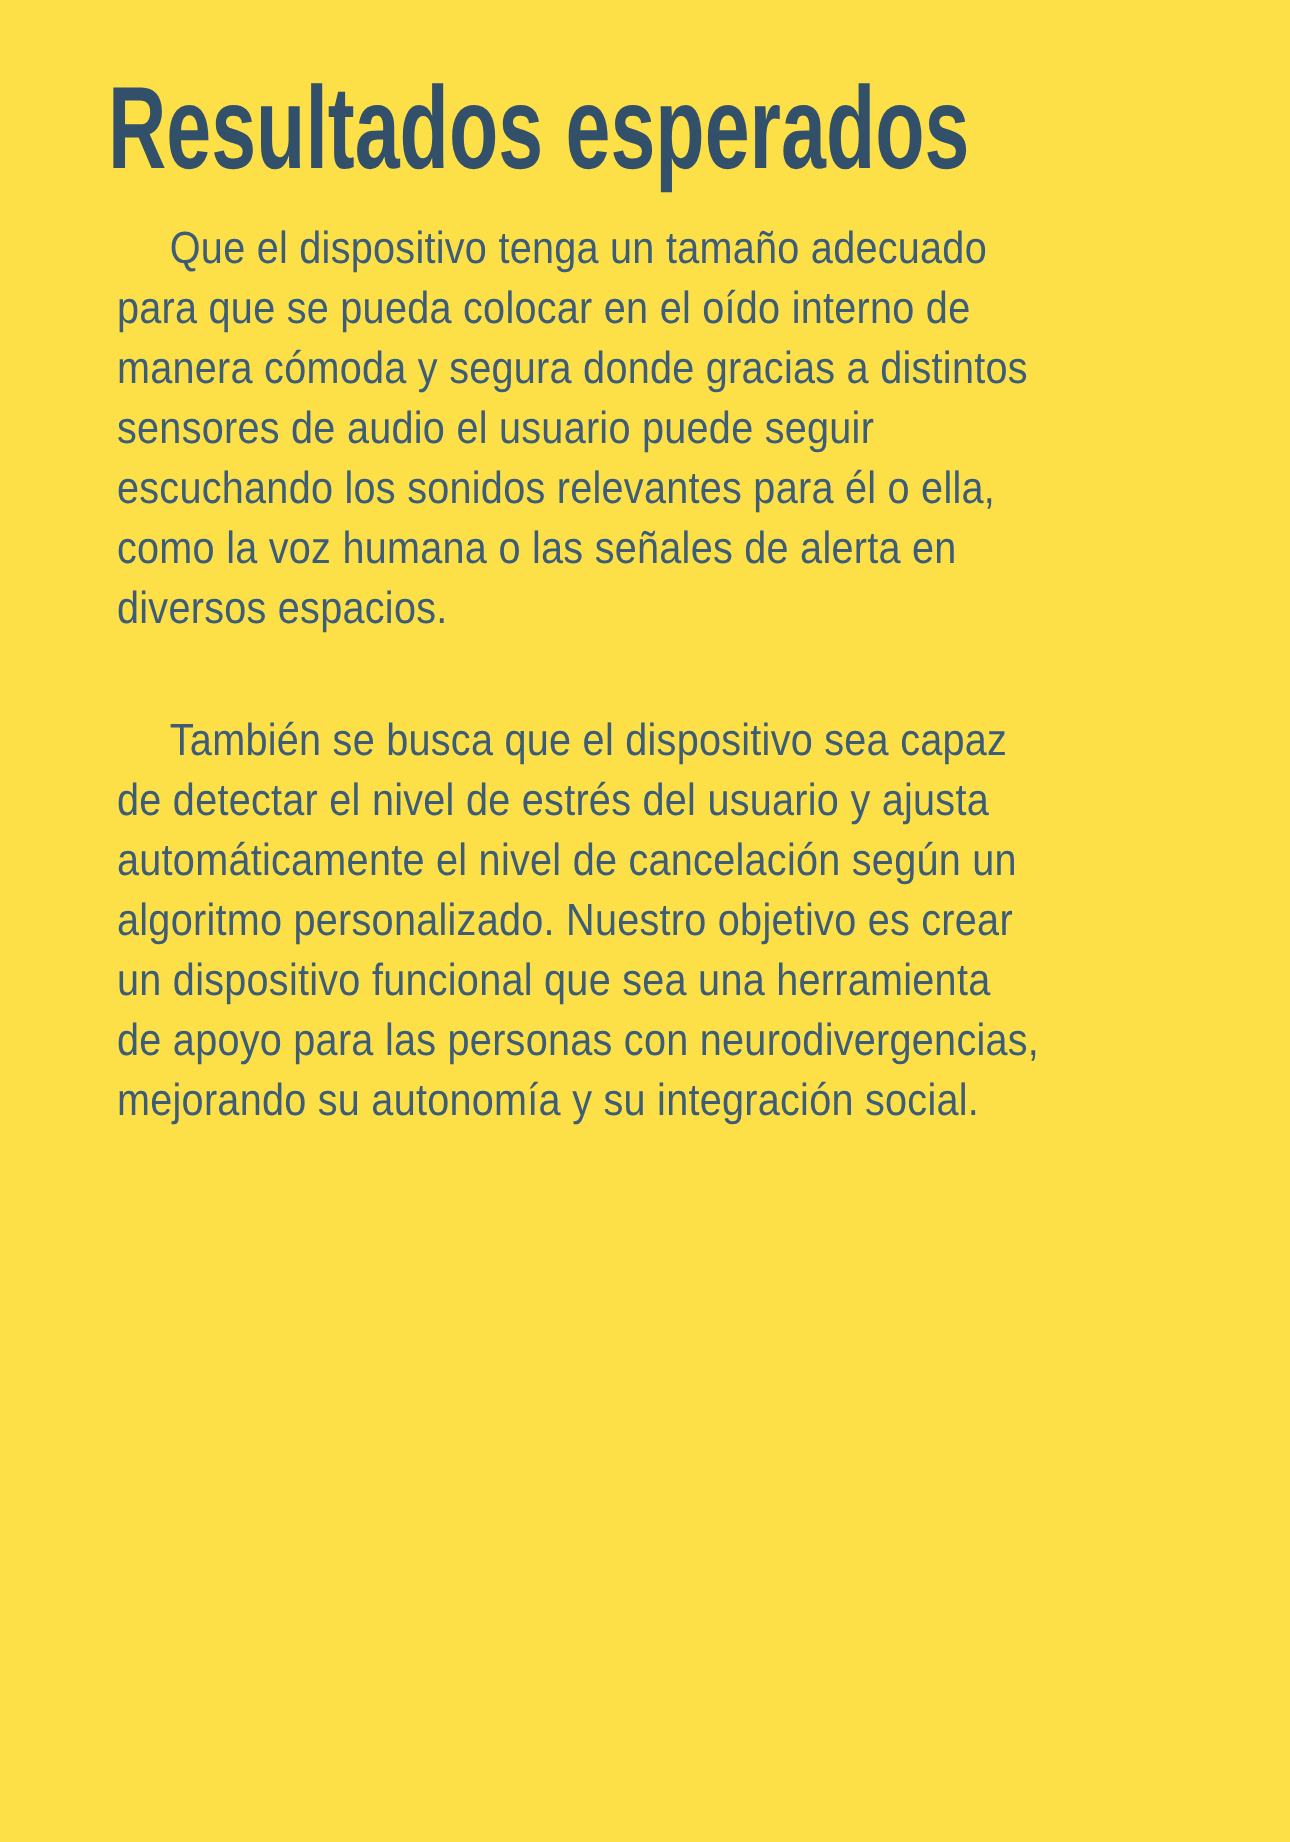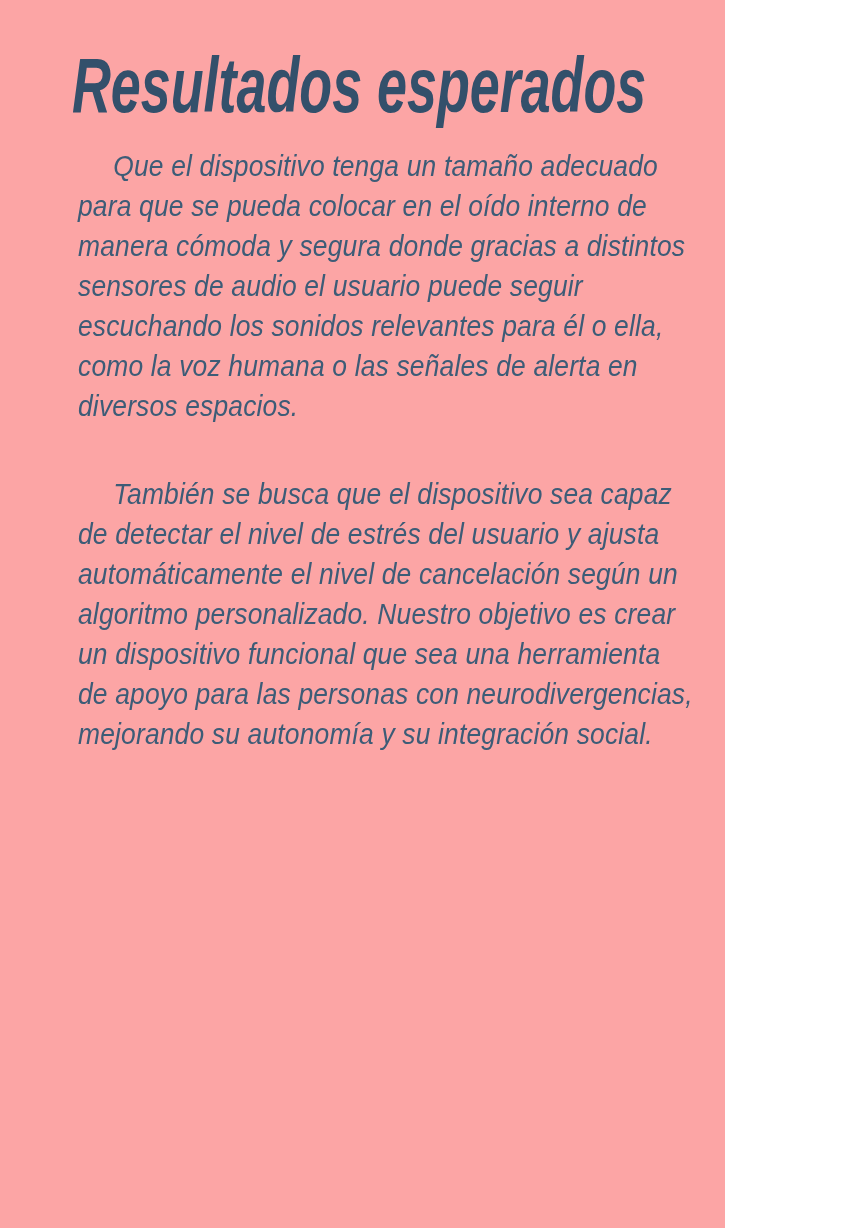--- a/index.html
+++ b/index.html
@@ -5,24 +5,23 @@
   * { margin: 0; padding: 0; box-sizing: border-box; }
   html, body {
     width: 860px;
     height: 1228px;
     background: #ffffff;
     font-family: "Liberation Sans", sans-serif;
     overflow: hidden;
   }
   .page {
     position: relative;
-    width: 725px;
+    width: 860px;
     height: 1228px;
-    background: #fca5a5;
-    font-style: italic;
+    background: #fde047;
   }
   .doc-title {
     position: absolute;
     left: 72px;
     top: 46px;
     width: 900px;
     font-size: 78px;
     font-weight: bold;
     line-height: 1;
     letter-spacing: 0px;

